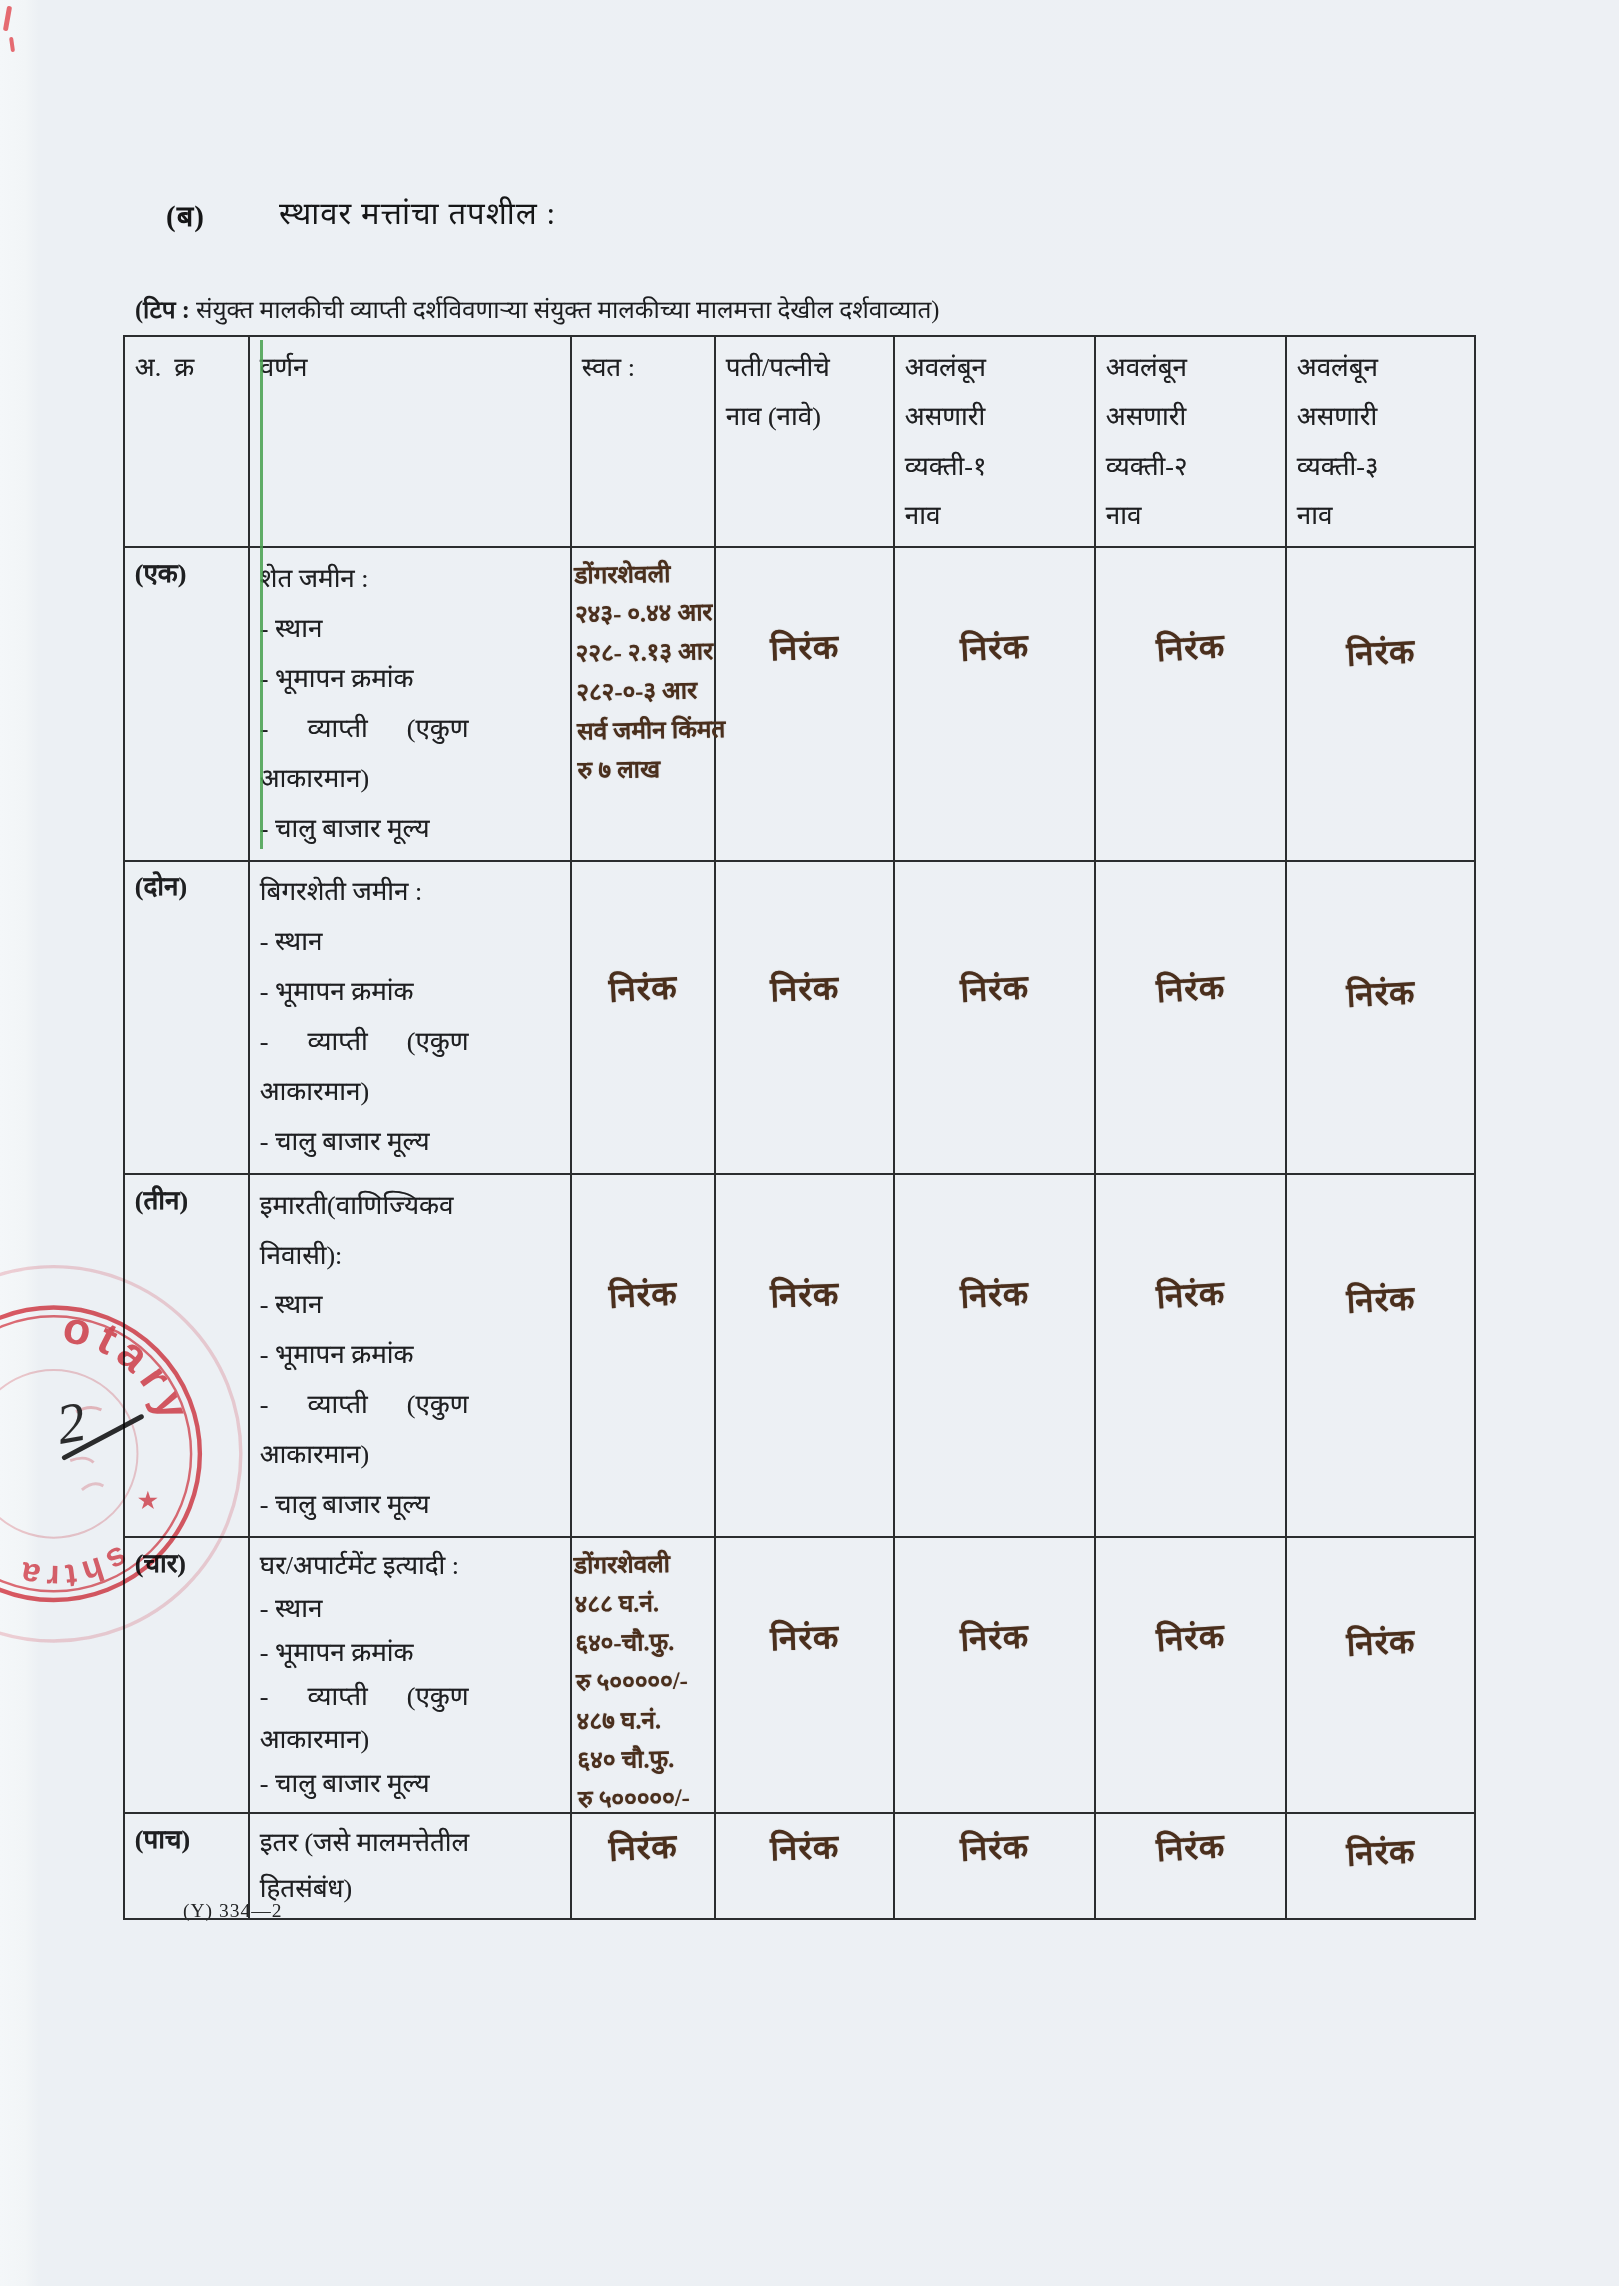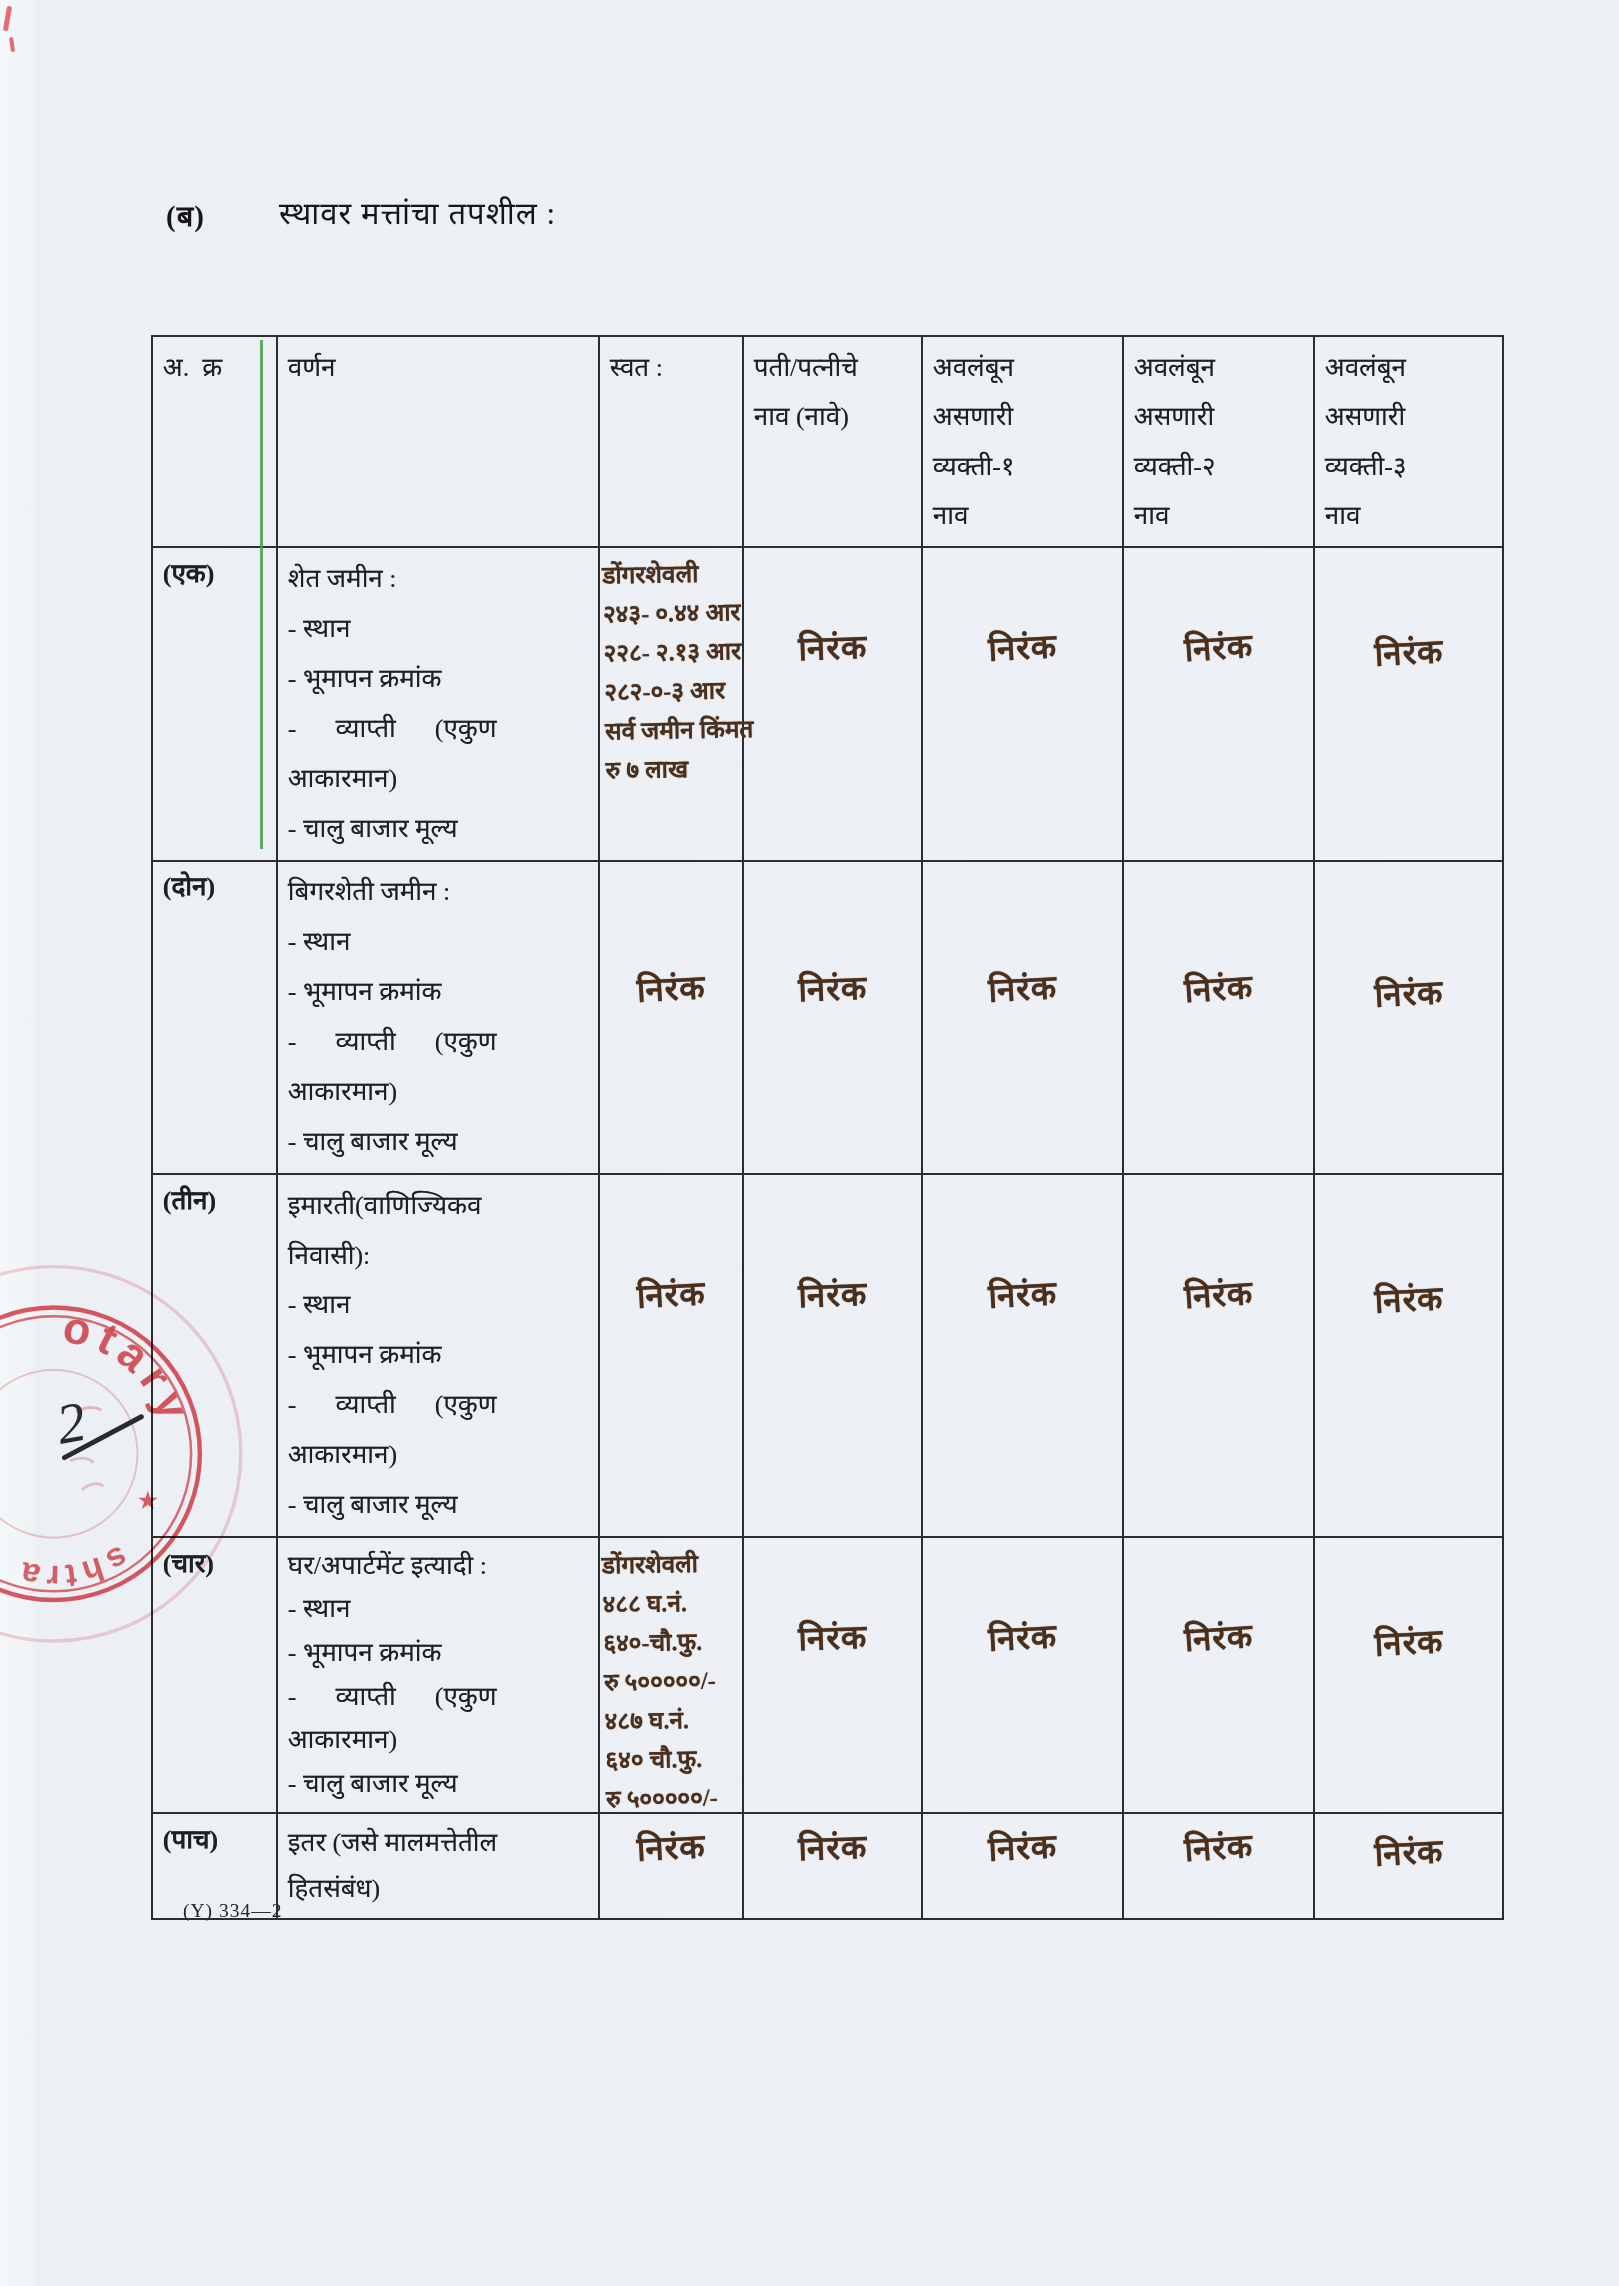--- a/index.html
+++ b/index.html
@@ -29,21 +29,21 @@
     font-size:31px;font-weight:normal;color:#151617;letter-spacing:1px;
   }
   .note-line{
     position:absolute;left:135px;top:292px;
     font-size:24.4px;color:#1c1d1f;white-space:nowrap;
   }
   .note-bold{font-weight:bold;}
 
   
   table.form{
-    position:absolute;left:151px;top:335px;
+    position:absolute;left:123px;top:335px;
     width:1352px;table-layout:fixed;border-collapse:collapse;
     background:transparent;z-index:2;
   }
   table.form th, table.form td{
     border:2px solid #2b2d2f;
     vertical-align:top;text-align:left;
     padding:5.9px 9.8px;
     font-size:26px;color:#1e1f21;font-weight:normal;
     text-shadow:0 0 0.5px rgba(20,20,20,.4);
   }
@@ -102,20 +102,21 @@
 <div class="page">
 
   <div class="red-tick tick1"></div>
   <div class="red-tick tick2"></div>
 
   <div class="title-row">
     <span class="section-label">(ब)</span>
     <span class="page-title">स्थावर मत्तांचा तपशील :</span>
   </div>
 
+  <div class="note-line"><span class="note-bold">(टिप :</span><span> संयुक्त मालकीची व्याप्ती दर्शविवणाऱ्या संयुक्त मालकीच्या मालमत्ता देखील दर्शवाव्यात)</span></div>
 
   <table class="form">
     <colgroup>
       <col style="width:125px">
         <col style="width:322px">
         <col style="width:144px">
       <col style="width:179px">
         <col style="width:201px">
         <col style="width:191px">
         <col style="width:189px">

